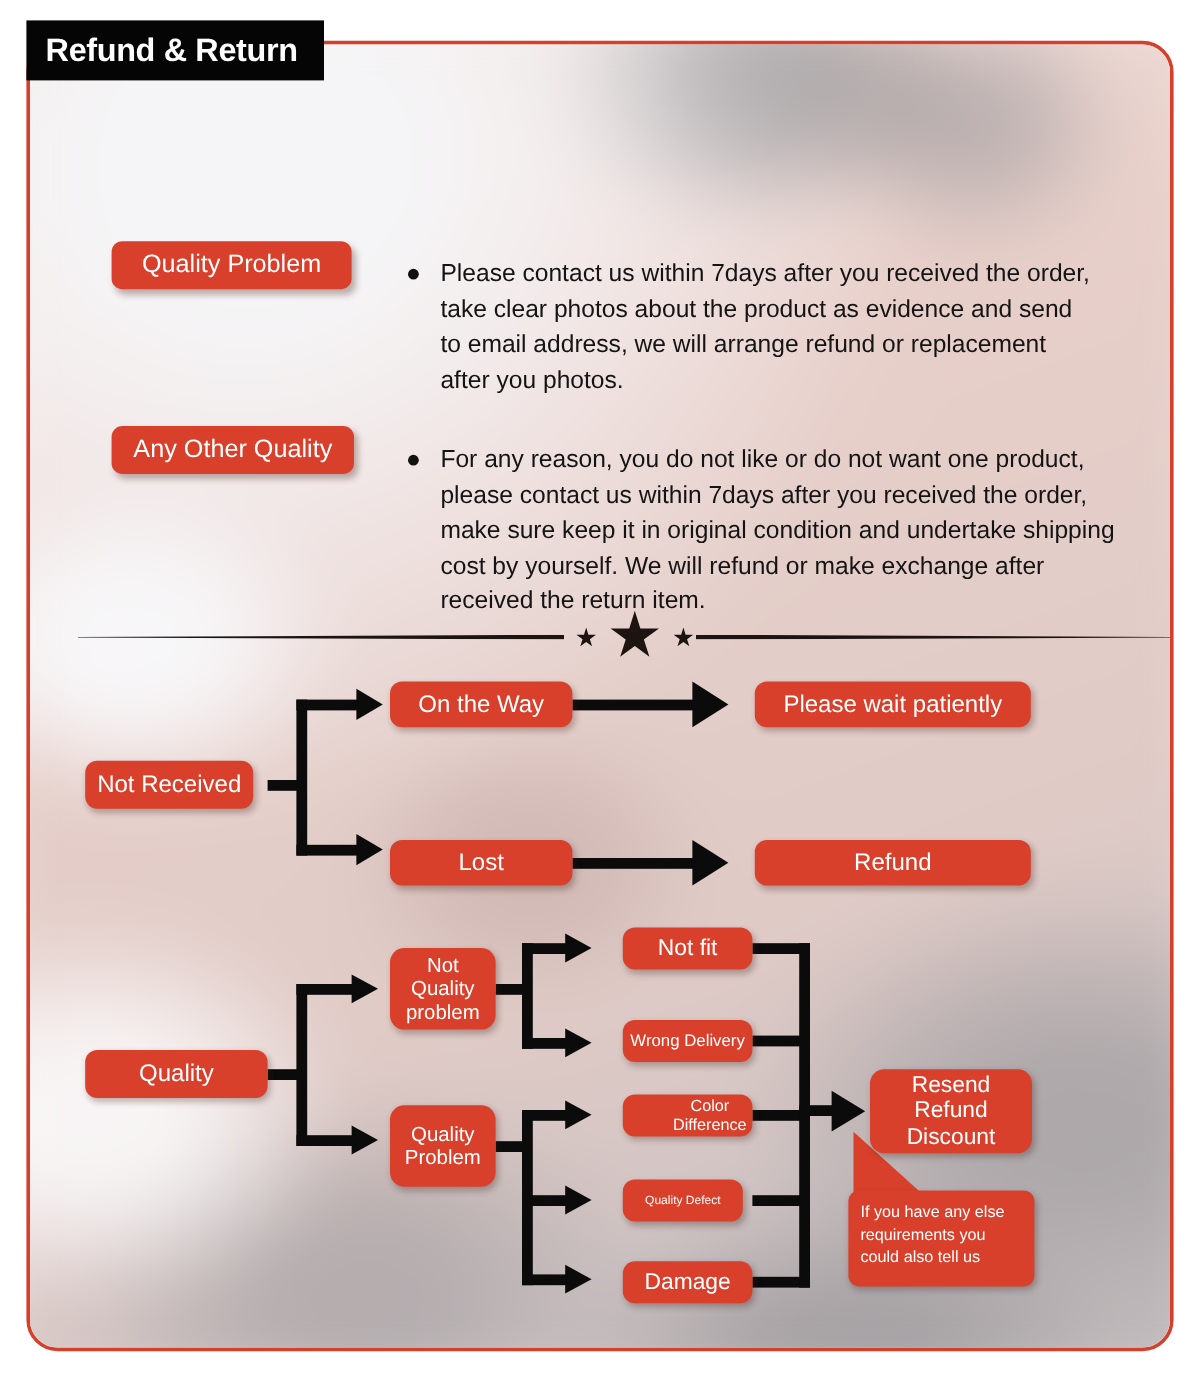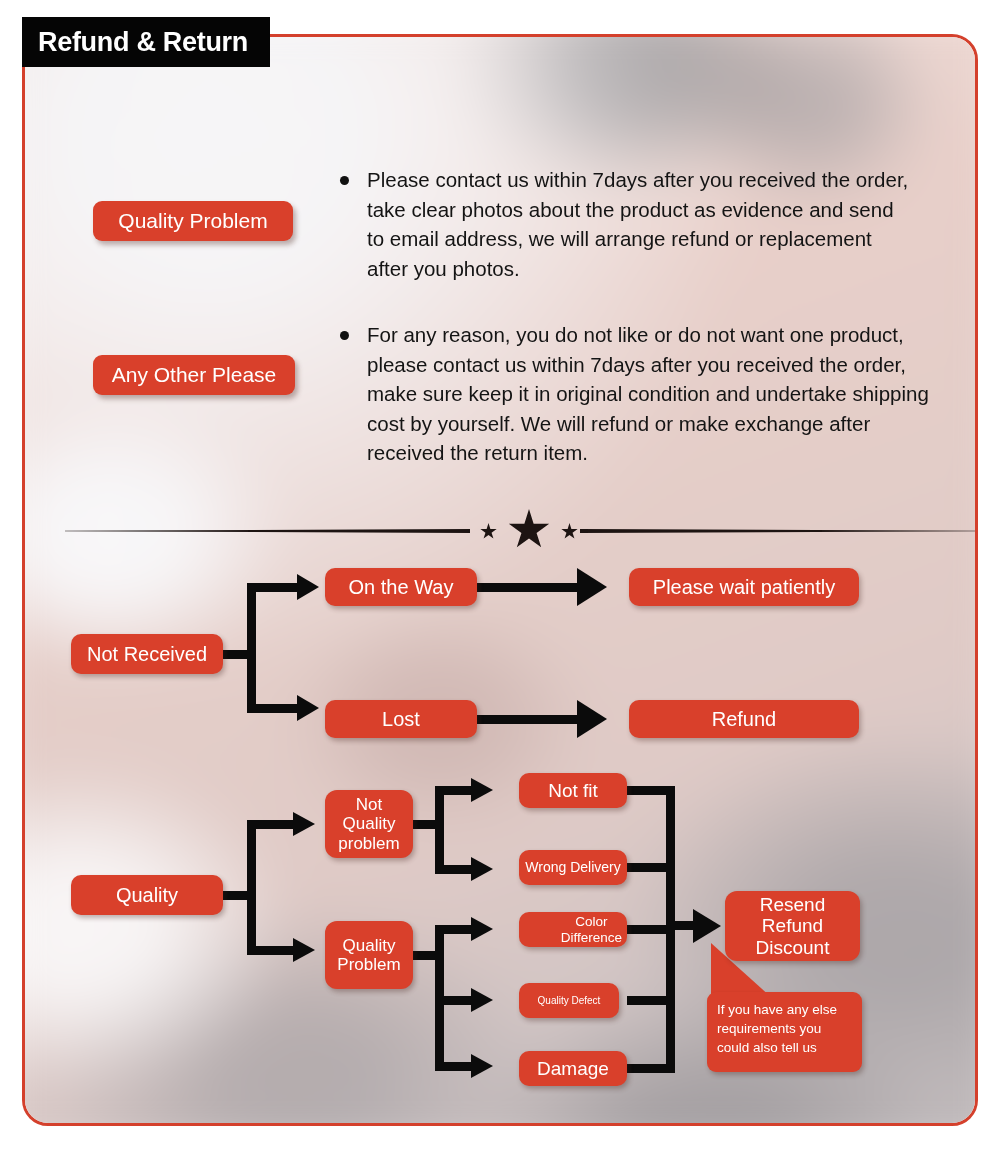--- a/index.html
+++ b/index.html
@@ -73,20 +73,21 @@
     line-height: 1.05;
   }
   #badge-quality  { left: 68px;  top: 164px; width: 200px; height: 40px; }
   #badge-anyother { left: 68px;  top: 318px; width: 202px; height: 40px; }
 
   
   .bullet-row {
     position: absolute;
     display: flex;
     align-items: flex-start;
+    margin-top: 48px;
   }
   .bullet-dot {
     width: 9px; height: 9px;
     border-radius: 50%;
     background: #111111;
     margin-top: 11px;
     margin-right: 18px;
     flex: 0 0 auto;
   }
   .bullet-text {
@@ -125,21 +126,21 @@
     color: #ffffff;
     border-radius: 10px;
     display: flex; align-items: center; justify-content: center;
     text-align: center;
     box-shadow: 2px 3px 5px rgba(70,35,30,0.33);
     line-height: 1.12;
     white-space: pre-line;
     z-index: 3;
   }
   
-  #n-notreceived { left: 46px;  top: 597px; width: 152px; height: 40px; font-size: 20px; }
+  #n-notreceived { left: 46px;  top: 597px; width: 140px; height: 40px; font-size: 20px; }
   #n-ontheway    { left: 300px; top: 531px; width: 152px; height: 38px; font-size: 20px; }
   #n-lost        { left: 300px; top: 663px; width: 152px; height: 38px; font-size: 20px; }
   #n-pleasewait  { left: 604px; top: 531px; width: 230px; height: 38px; font-size: 20px; }
   #n-refund      { left: 604px; top: 663px; width: 230px; height: 38px; font-size: 20px; }
   
   #n-received    { left: 46px;  top: 838px; width: 152px; height: 40px; font-size: 20px; }
   #n-notquality  { left: 300px; top: 753px; width: 88px;  height: 68px; font-size: 17px; border-radius: 12px; }
   #n-quality     { left: 300px; top: 884px; width: 88px;  height: 68px; font-size: 17px; border-radius: 12px; }
   #n-notfit      { left: 494px; top: 736px; width: 108px; height: 35px; font-size: 19px; }
   #n-wrongdel    { left: 494px; top: 813px; width: 108px; height: 35px; font-size: 14px; }
@@ -188,21 +189,21 @@
 
 <div id="page">
 
   <div id="frame">
     <div id="bg"></div>
 
     <div class="badge" id="badge-quality">
       <span>Quality Problem</span>
     </div>
     <div class="badge" id="badge-anyother">
-      <span>Any Other Please</span>
+      <span>Any Other Quality</span>
     </div>
 
     <div class="bullet-row" id="bullet-1">
       <div class="bullet-dot"></div>
       <div class="bullet-text">Please contact us within 7days after you received the order,
 take clear photos about the product as evidence and send
 to  email address, we will arrange refund or replacement
 after you photos.</div>
     </div>
     <div class="bullet-row" id="bullet-2">

